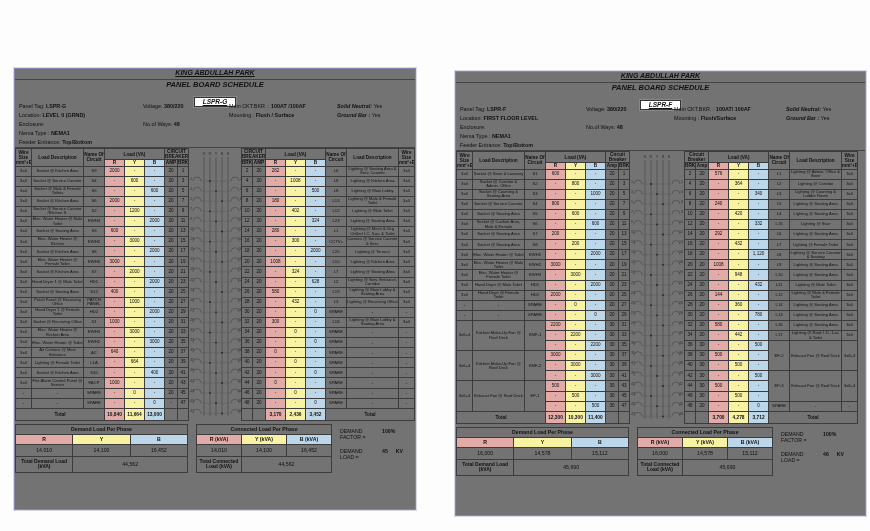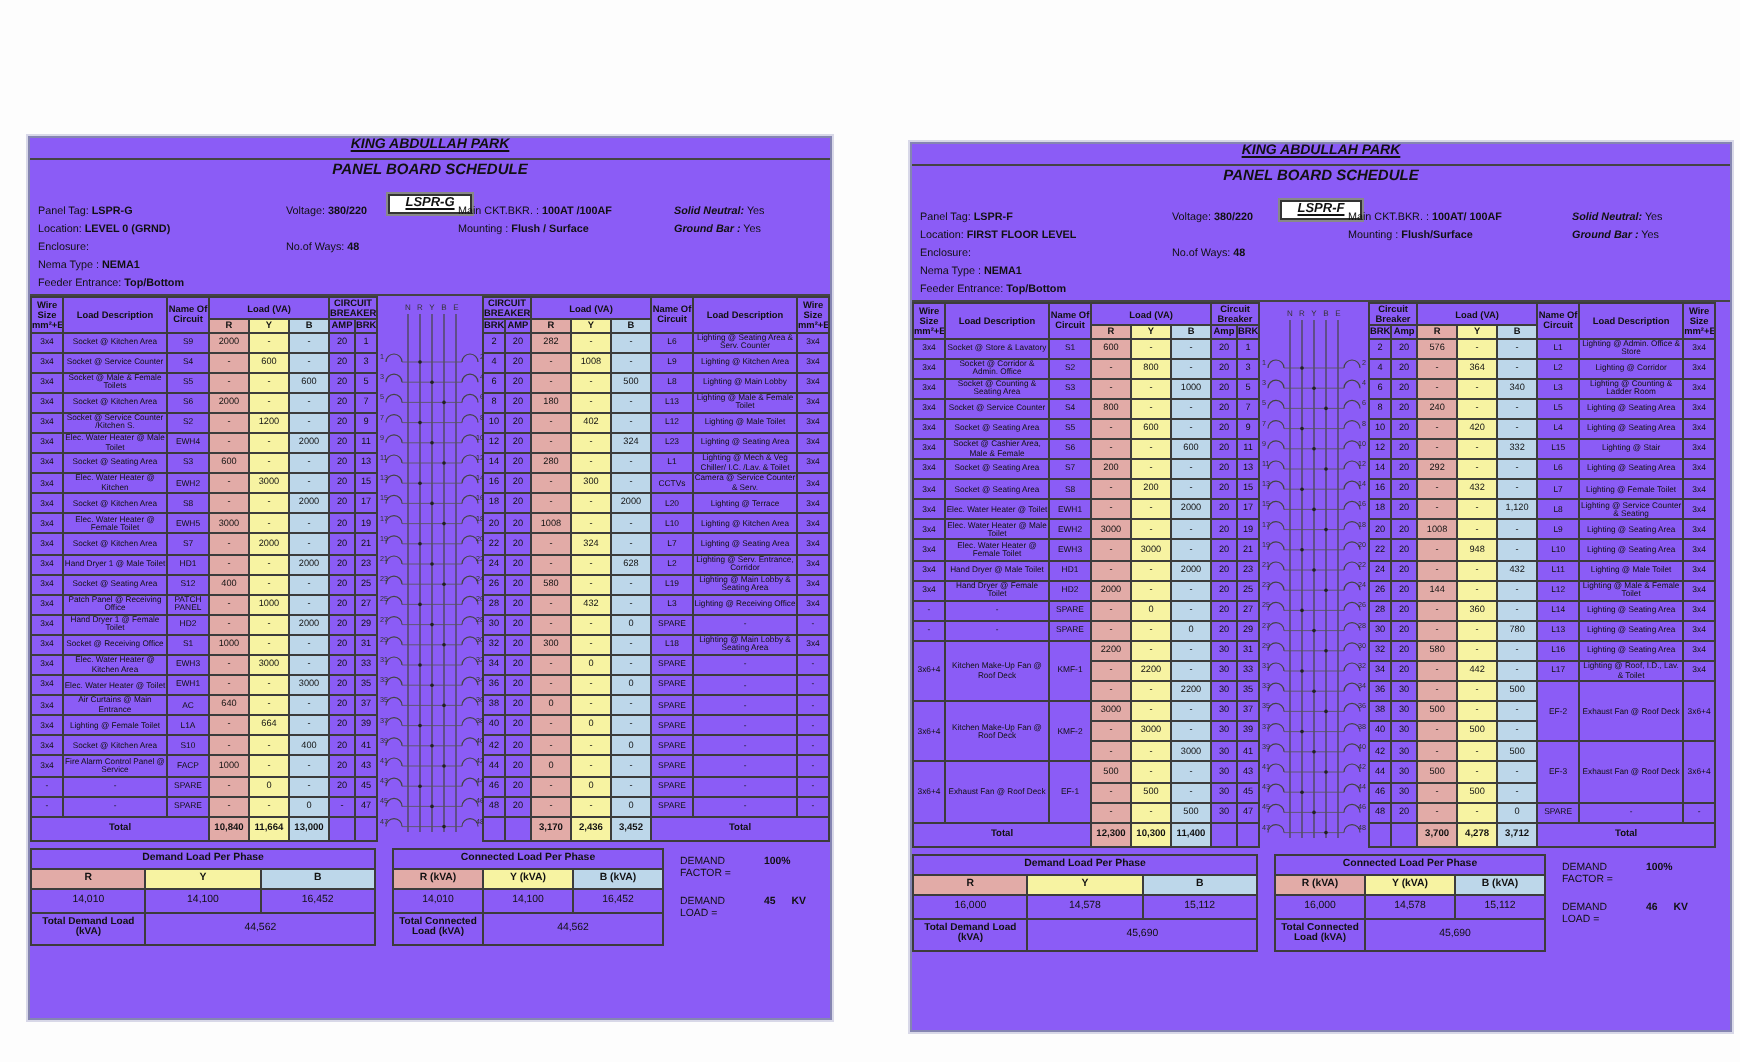--- a/index.html
+++ b/index.html
@@ -1,18 +1,18 @@
 <!DOCTYPE html>
 <html><head>
 <meta charset="utf-8">
 <style>
   html,body{margin:0;padding:0}
   body{width:870px;height:531px;background:#fdfdfd;position:relative;overflow:hidden;
        font-family:"Liberation Sans",sans-serif;color:#111}
-  .sheet{position:absolute;background:#8b5cf6;border:1px solid #8585b2;box-shadow:0 0 0 1px #d8d8e8}
+  .sheet{position:absolute;background:#737373;border:1px solid #8585b2;box-shadow:0 0 0 1px #d8d8e8}
   #sheet0{left:14px;top:68px;width:400px;height:440px}
   #sheet1{left:455px;top:71px;width:409px;height:443px}
 
   .park{height:10px;line-height:10px;text-align:center;border-bottom:1px solid #444;
         font:bold italic 7px "Liberation Sans",sans-serif;text-decoration:underline}
   .sched{height:10px;line-height:11px;text-align:center;font:bold italic 7.5px "Liberation Sans",sans-serif}
   .tagrow{height:12px;text-align:center}
   .tagbox{display:inline-block;border:1px solid #333;outline:1px solid #888;padding:0 8px;
           font:bold italic 6.5px "Liberation Sans",sans-serif;line-height:8px;text-decoration:underline;background:#fff}
 

